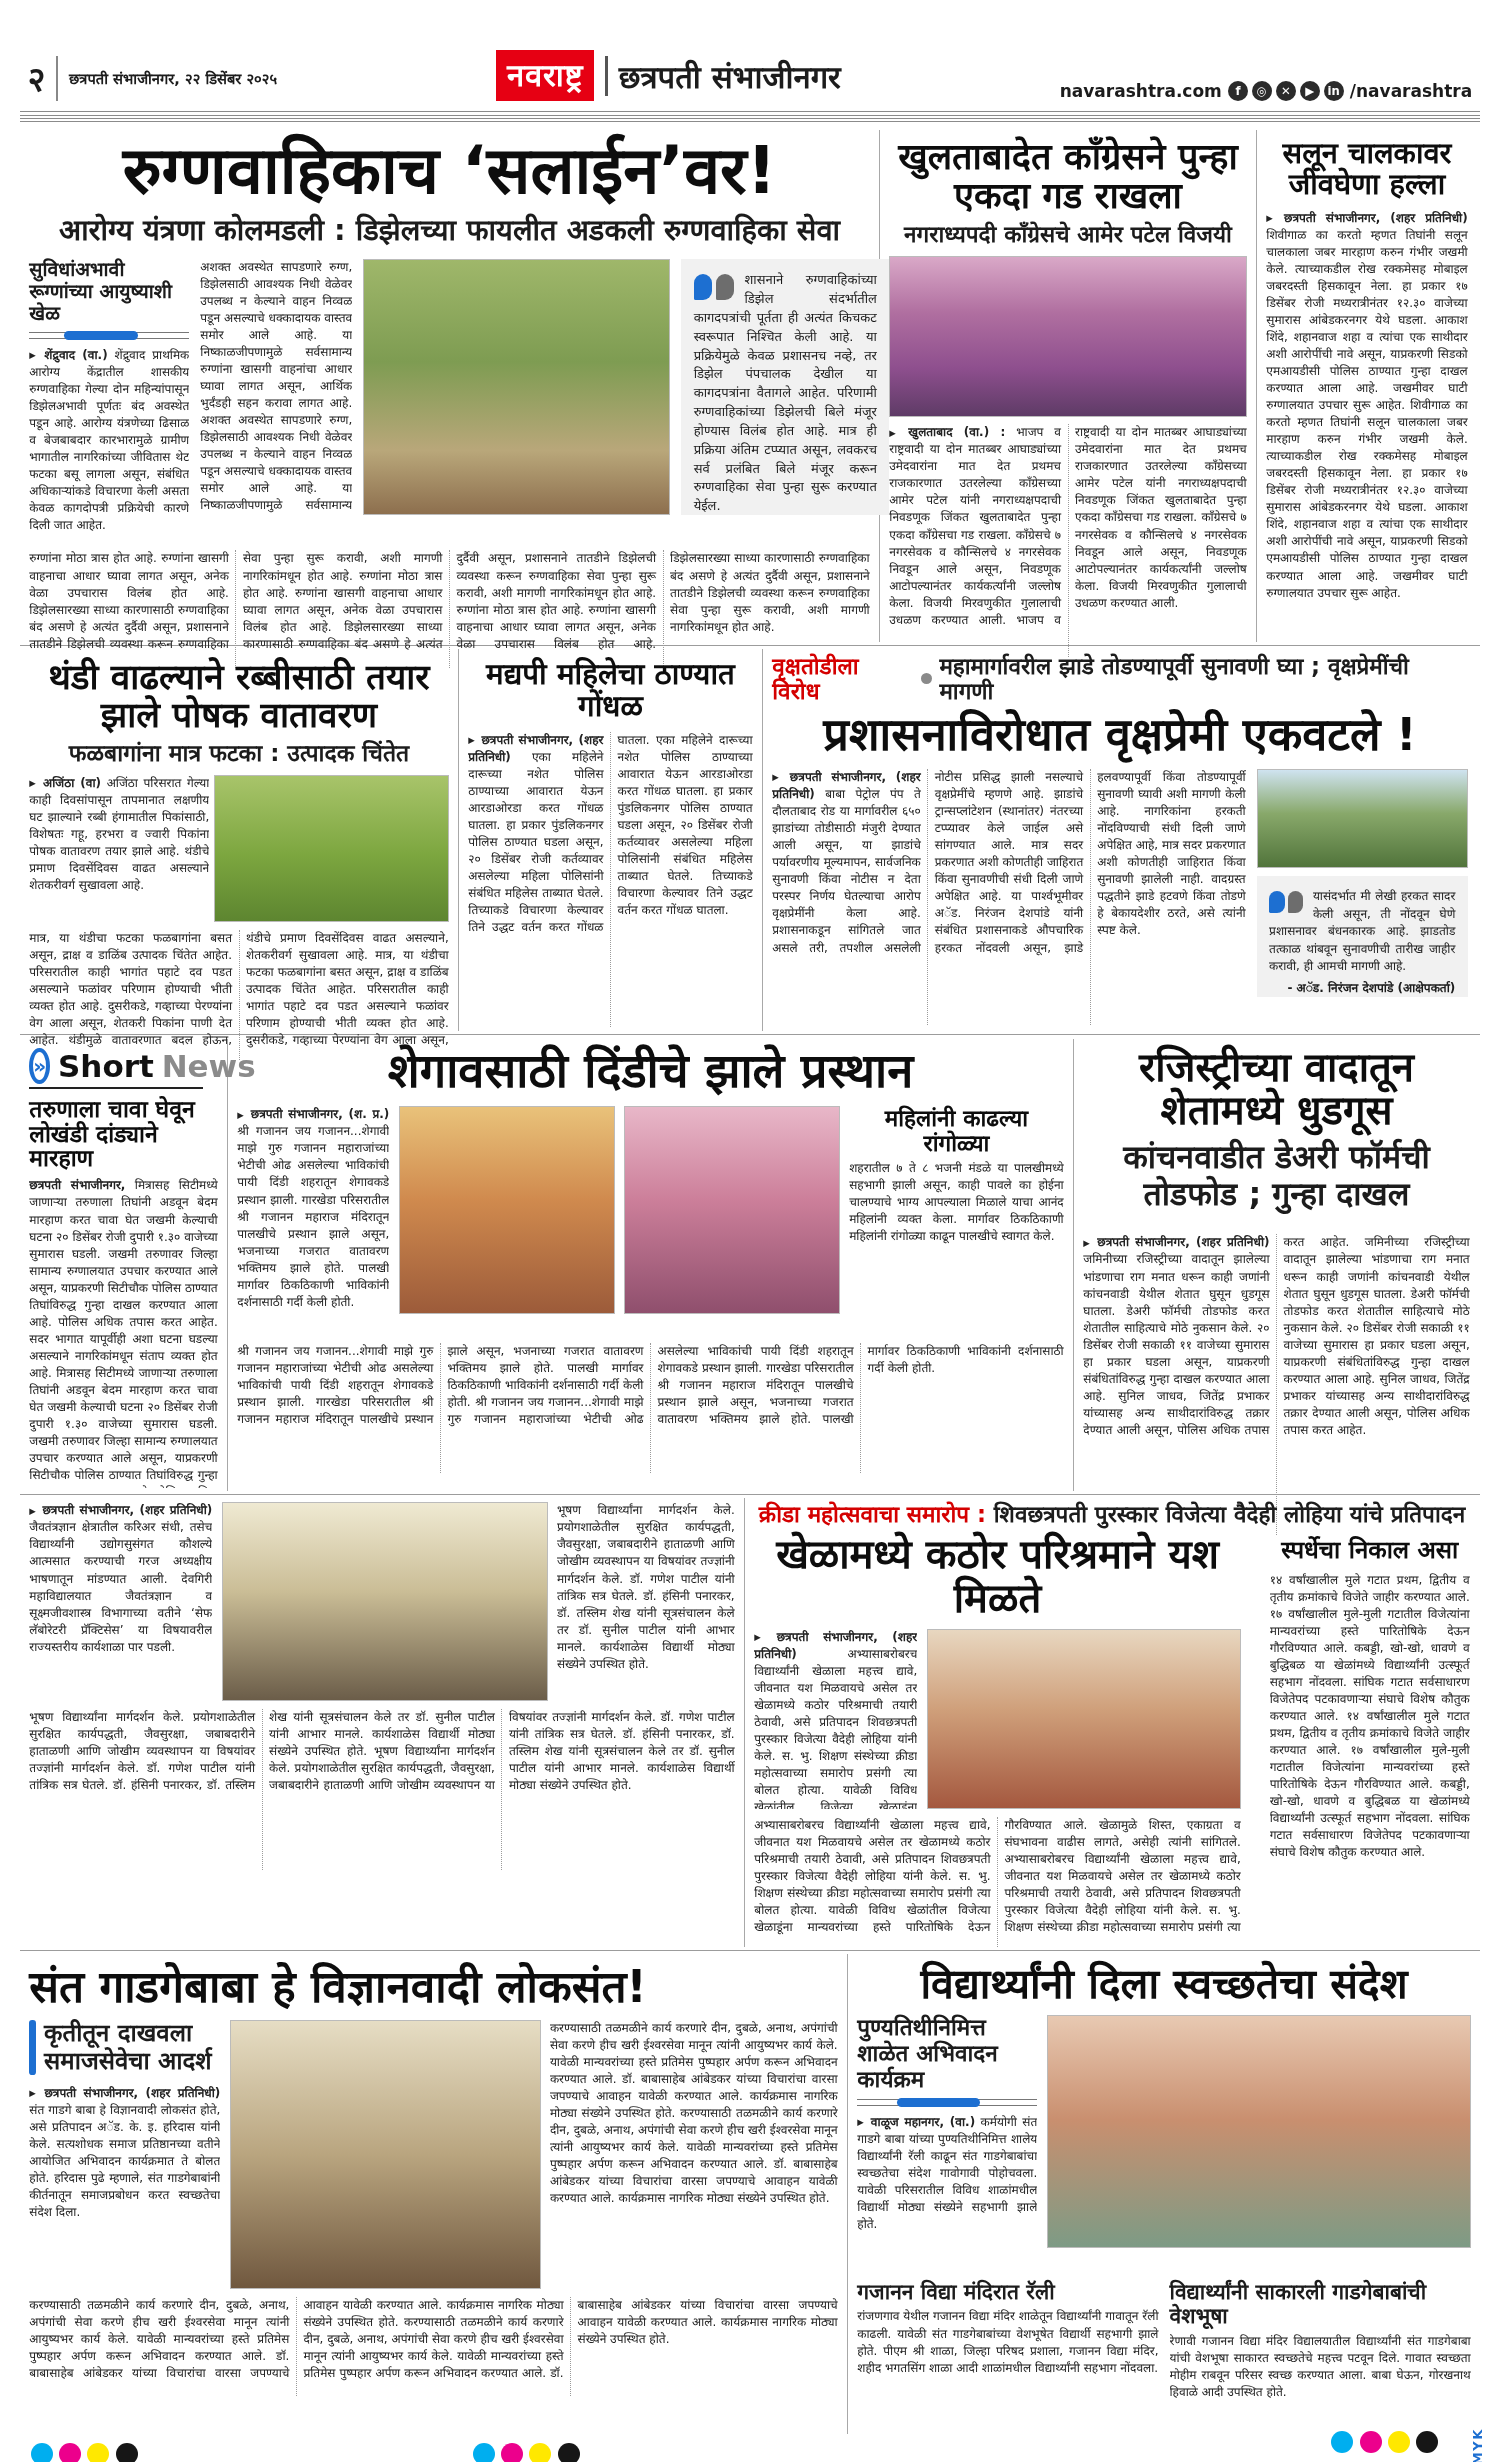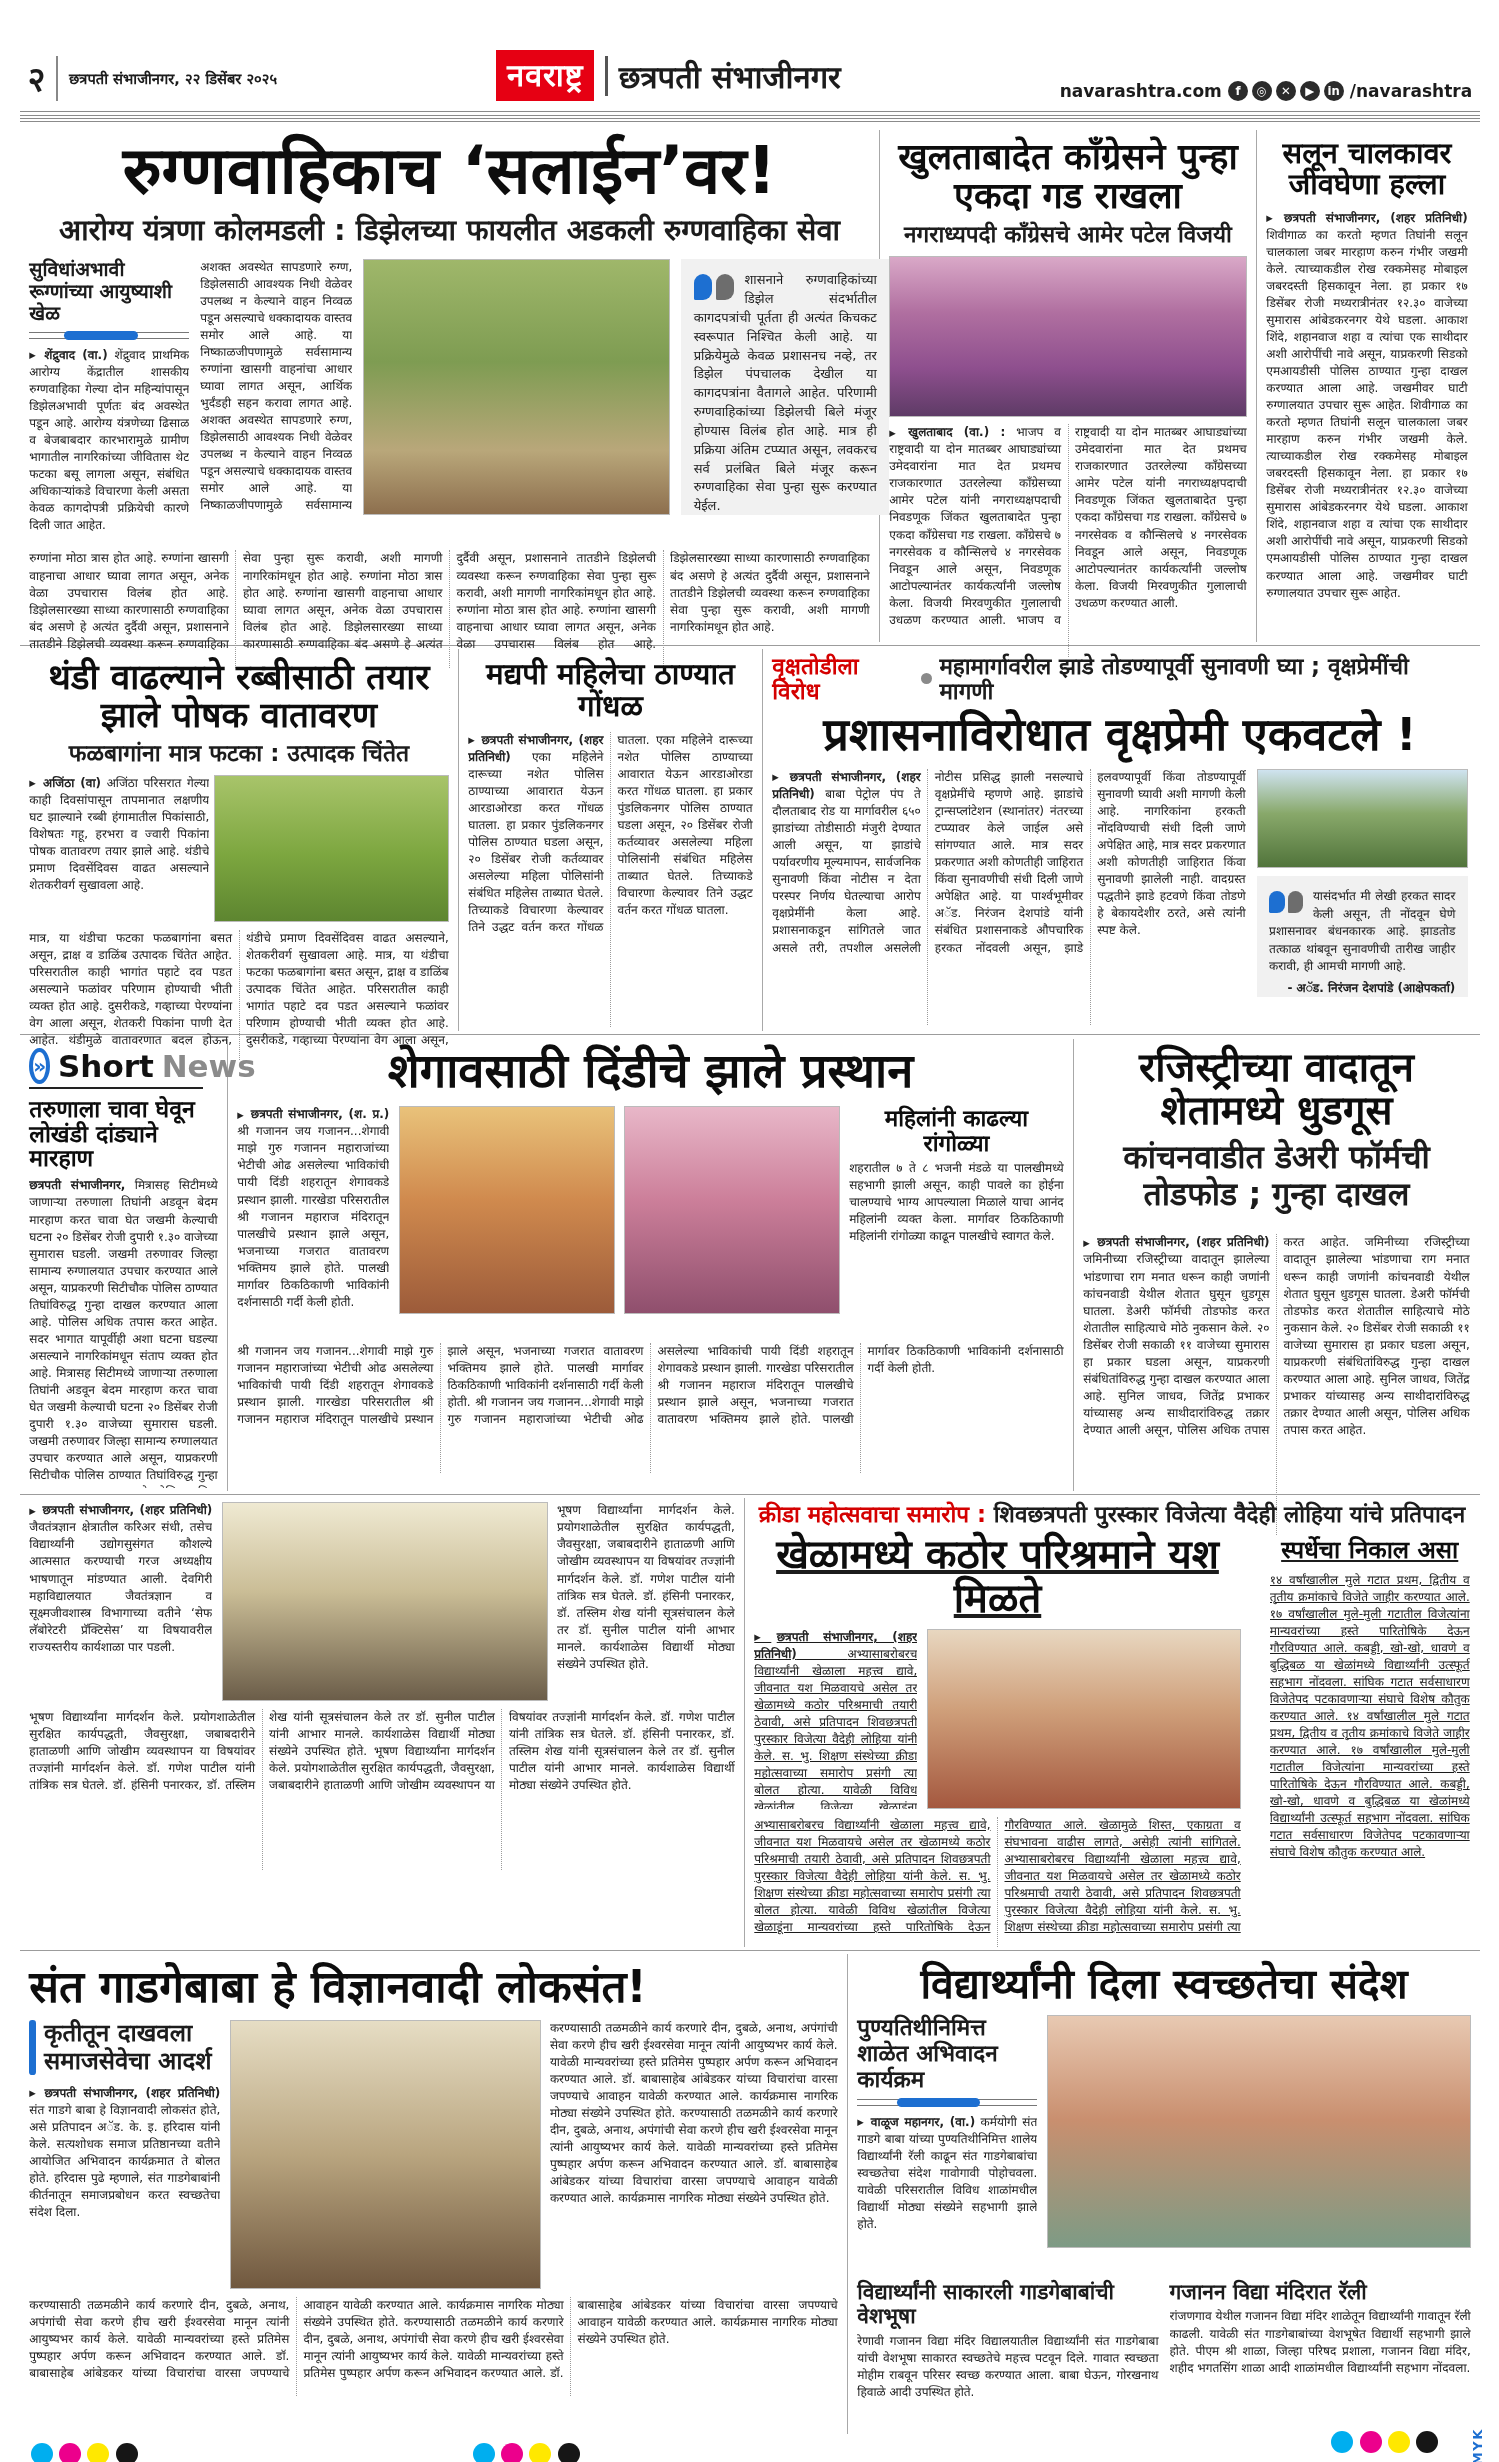--- a/index.html
+++ b/index.html
@@ -265,21 +265,21 @@
         <p class="body" style="flex:1; height:199px;">भूषण विद्यार्थ्यांना मार्गदर्शन केले. प्रयोगशाळेतील सुरक्षित कार्यपद्धती, जैवसुरक्षा, जबाबदारीने हाताळणी आणि जोखीम व्यवस्थापन या विषयांवर तज्ज्ञांनी मार्गदर्शन केले. डॉ. गणेश पाटील यांनी तांत्रिक सत्र घेतले. डॉ. हंसिनी पनारकर, डॉ. तस्लिम शेख यांनी सूत्रसंचालन केले तर डॉ. सुनील पाटील यांनी आभार मानले. कार्यशाळेस विद्यार्थी मोठ्या संख्येने उपस्थित होते.</p>
       </div>
       <p class="body cols-3" style="height:161px; margin-top:7.8px;">भूषण विद्यार्थ्यांना मार्गदर्शन केले. प्रयोगशाळेतील सुरक्षित कार्यपद्धती, जैवसुरक्षा, जबाबदारीने हाताळणी आणि जोखीम व्यवस्थापन या विषयांवर तज्ज्ञांनी मार्गदर्शन केले. डॉ. गणेश पाटील यांनी तांत्रिक सत्र घेतले. डॉ. हंसिनी पनारकर, डॉ. तस्लिम शेख यांनी सूत्रसंचालन केले तर डॉ. सुनील पाटील यांनी आभार मानले. कार्यशाळेस विद्यार्थी मोठ्या संख्येने उपस्थित होते. भूषण विद्यार्थ्यांना मार्गदर्शन केले. प्रयोगशाळेतील सुरक्षित कार्यपद्धती, जैवसुरक्षा, जबाबदारीने हाताळणी आणि जोखीम व्यवस्थापन या विषयांवर तज्ज्ञांनी मार्गदर्शन केले. डॉ. गणेश पाटील यांनी तांत्रिक सत्र घेतले. डॉ. हंसिनी पनारकर, डॉ. तस्लिम शेख यांनी सूत्रसंचालन केले तर डॉ. सुनील पाटील यांनी आभार मानले. कार्यशाळेस विद्यार्थी मोठ्या संख्येने उपस्थित होते.</p>
     </article>
 
     <article style="width:734px;">
       <div class="kicker" style="font-size:22.5px; justify-content:center;">
         <span class="red">क्रीडा महोत्सवाचा समारोप :</span>
         <span>शिवछत्रपती पुरस्कार विजेत्या वैदेही लोहिया यांचे प्रतिपादन</span>
       </div>
-      <div style="display:flex; gap:29px; margin-top:6.2px;text-decoration:underline;">
+      <div style="display:flex; gap:29px; margin-top:6.2px;">
         <div style="flex:1;">
           <h1 class="hl" style="font-size:40px; margin-bottom:9.3px;">खेळामध्ये कठोर परिश्रमाने यश मिळते</h1>
           <div style="display:flex; gap:9.3px;">
             <p class="body ptr" style="width:163px; height:180px; flex:0 0 auto;"><b>छत्रपती संभाजीनगर, (शहर प्रतिनिधी)</b> <span>अभ्यासाबरोबरच विद्यार्थ्यांनी खेळाला महत्त्व द्यावे, जीवनात यश मिळवायचे असेल तर खेळामध्ये कठोर परिश्रमाची तयारी ठेवावी, असे प्रतिपादन शिवछत्रपती पुरस्कार विजेत्या वैदेही लोहिया यांनी केले. स. भु. शिक्षण संस्थेच्या क्रीडा महोत्सवाच्या समारोप प्रसंगी त्या बोलत होत्या. यावेळी विविध खेळांतील विजेत्या खेळाडूंना मान्यवरांच्या हस्ते पारितोषिके देऊन गौरविण्यात आले. खेळामुळे शिस्त, एकाग्रता व संघभावना वाढीस लागते, असेही त्यांनी सांगितले.</span></p>
             <div class="photo ph-sports" style="flex:1; height:180px;"></div>
           </div>
           <p class="body cols-2" style="height:130px; margin-top:7.8px;">अभ्यासाबरोबरच विद्यार्थ्यांनी खेळाला महत्त्व द्यावे, जीवनात यश मिळवायचे असेल तर खेळामध्ये कठोर परिश्रमाची तयारी ठेवावी, असे प्रतिपादन शिवछत्रपती पुरस्कार विजेत्या वैदेही लोहिया यांनी केले. स. भु. शिक्षण संस्थेच्या क्रीडा महोत्सवाच्या समारोप प्रसंगी त्या बोलत होत्या. यावेळी विविध खेळांतील विजेत्या खेळाडूंना मान्यवरांच्या हस्ते पारितोषिके देऊन गौरविण्यात आले. खेळामुळे शिस्त, एकाग्रता व संघभावना वाढीस लागते, असेही त्यांनी सांगितले. अभ्यासाबरोबरच विद्यार्थ्यांनी खेळाला महत्त्व द्यावे, जीवनात यश मिळवायचे असेल तर खेळामध्ये कठोर परिश्रमाची तयारी ठेवावी, असे प्रतिपादन शिवछत्रपती पुरस्कार विजेत्या वैदेही लोहिया यांनी केले. स. भु. शिक्षण संस्थेच्या क्रीडा महोत्सवाच्या समारोप प्रसंगी त्या बोलत होत्या. यावेळी विविध खेळांतील विजेत्या खेळाडूंना मान्यवरांच्या हस्ते पारितोषिके देऊन गौरविण्यात आले. खेळामुळे शिस्त, एकाग्रता व संघभावना वाढीस लागते, असेही त्यांनी सांगितले.</p>
         </div>
         <div style="width:200px; flex:0 0 auto;">
           <h3 class="hl" style="font-size:24px; margin:4.7px 0 7.8px;">स्पर्धेचा निकाल असा</h3>
@@ -316,26 +316,26 @@
           <h3 class="sub" style="font-size:22.5px; text-align:left;">पुण्यतिथीनिमित्त शाळेत अभिवादन कार्यक्रम</h3>
           <div class="bluebar">
               <span></span>
             </div>
           <p class="body ptr" style="height:158px;"><b>वाळूज महानगर, (वा.)</b> <span>कर्मयोगी संत गाडगे बाबा यांच्या पुण्यतिथीनिमित्त शालेय विद्यार्थ्यांनी रॅली काढून संत गाडगेबाबांचा स्वच्छतेचा संदेश गावोगावी पोहोचवला. यावेळी परिसरातील विविध शाळांमधील विद्यार्थी मोठ्या संख्येने सहभागी झाले होते.</span></p>
         </div>
         <div class="photo ph-rally" style="flex:1; height:233px;"></div>
       </div>
       <div style="display:flex; gap:11px; margin-top:7.8px;">
         <div style="flex:1;">
+          <h3 class="sub" style="font-size:21px; text-align:left; margin-bottom:4.7px;">गजानन विद्या मंदिरात रॅली</h3>
+          <p class="body" style="height:123px;">रांजणगाव येथील गजानन विद्या मंदिर शाळेतून विद्यार्थ्यांनी गावातून रॅली काढली. यावेळी संत गाडगेबाबांच्या वेशभूषेत विद्यार्थी सहभागी झाले होते. पीएम श्री शाळा, जिल्हा परिषद प्रशाला, गजानन विद्या मंदिर, शहीद भगतसिंग शाळा आदी शाळांमधील विद्यार्थ्यांनी सहभाग नोंदवला.</p>
+        </div>
+        <div style="flex:1;">
           <h3 class="sub" style="font-size:21px; text-align:left; margin-bottom:4.7px;">विद्यार्थ्यांनी साकारली गाडगेबाबांची वेशभूषा</h3>
           <p class="body" style="height:123px;">रेणावी गजानन विद्या मंदिर विद्यालयातील विद्यार्थ्यांनी संत गाडगेबाबा यांची वेशभूषा साकारत स्वच्छतेचे महत्त्व पटवून दिले. गावात स्वच्छता मोहीम राबवून परिसर स्वच्छ करण्यात आला. बाबा घेऊन, गोरखनाथ हिवाळे आदी उपस्थित होते.</p>
-        </div>
-        <div style="flex:1;">
-          <h3 class="sub" style="font-size:21px; text-align:left; margin-bottom:4.7px;">गजानन विद्या मंदिरात रॅली</h3>
-          <p class="body" style="height:123px;">रांजणगाव येथील गजानन विद्या मंदिर शाळेतून विद्यार्थ्यांनी गावातून रॅली काढली. यावेळी संत गाडगेबाबांच्या वेशभूषेत विद्यार्थी सहभागी झाले होते. पीएम श्री शाळा, जिल्हा परिषद प्रशाला, गजानन विद्या मंदिर, शहीद भगतसिंग शाळा आदी शाळांमधील विद्यार्थ्यांनी सहभाग नोंदवला.</p>
         </div>
       </div>
     </article>
   </section>
 
   <footer class="foot">
     <span class="cmyk" style="left:11px; top:4.7px;">
         <i class="c"></i>
         <i class="m"></i>
         <i class="y"></i>

